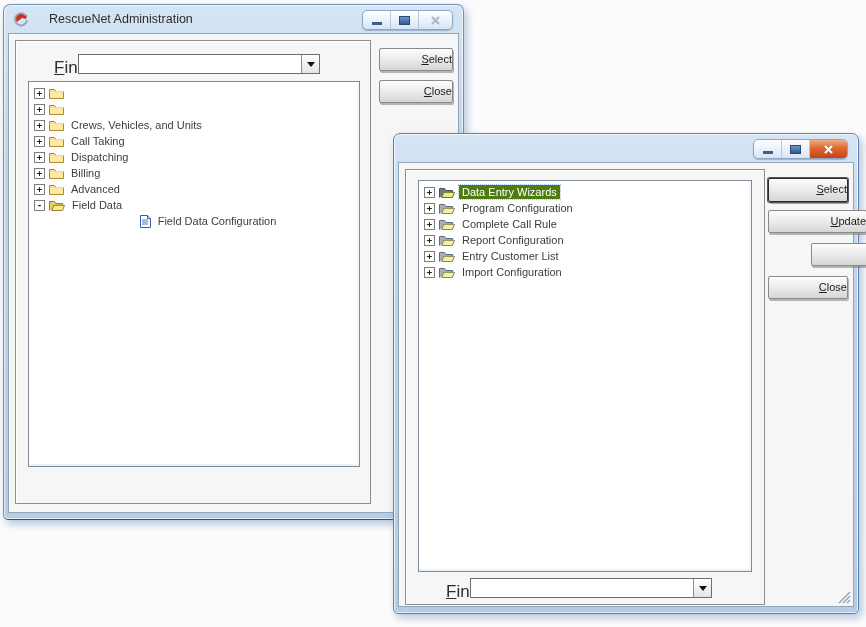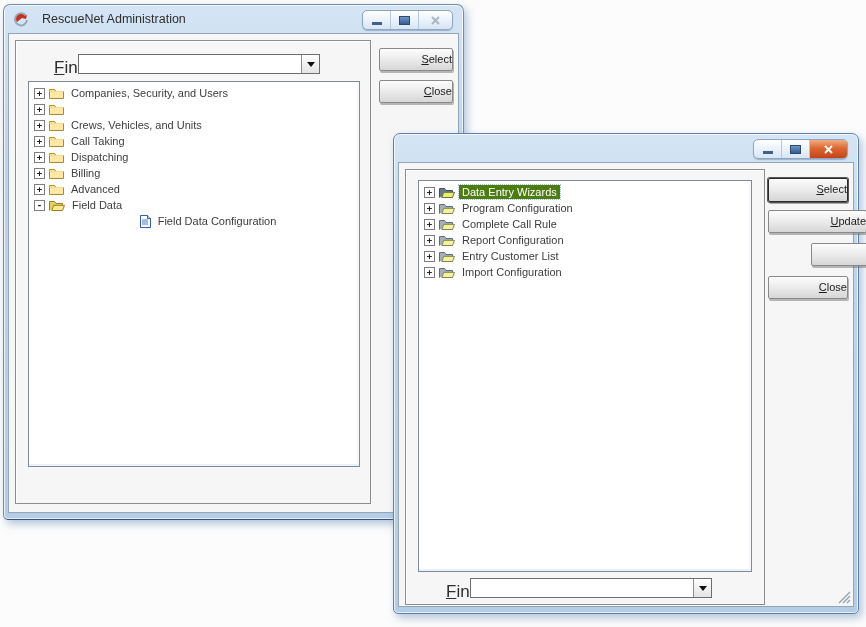--- a/index.html
+++ b/index.html
@@ -15,21 +15,21 @@
   .window{
     position:absolute;
     background:linear-gradient(#d5e5f5,#bed4ea 30%,#b5cce5);
     border:1px solid #6f8eb0;
     border-bottom-color:#35537a;
     border-radius:7px 7px 5px 5px;
     box-shadow:inset 0 0 0 1px rgba(255,255,255,.65), 3px 4px 8px rgba(120,150,190,.55);
   }
   .titlebar{
     position:absolute;left:0;top:0;right:0;height:27px;
-    display:flex;align-items:center;gap:13px;padding:0 9px;
+    display:flex;align-items:center;gap:20px;padding:0 9px;
     border-radius:7px 7px 0 0;
   }
   .title-text{font-size:12.5px;color:#2e2e2e;white-space:nowrap;}
   .caption{
     position:absolute;top:5px;right:10px;height:18px;display:flex;
     border:1px solid #8ea6c0;border-radius:5px;overflow:hidden;
     background:linear-gradient(#ffffff,#d7e5f4);
     box-shadow:0 1px 1px rgba(80,110,150,.4);
   }
   .capbtn{width:27px;display:flex;align-items:center;justify-content:center;border-left:1px solid #b7c8db;cursor:default;}
@@ -127,21 +127,20 @@
       <div class="treebox" style="left:12px;top:40px;width:330px;height:384px;">
         <div style="height:3px;"></div>
         <div class="trow">
           <span class="expand">+</span>
           <span class="ticon">
               <svg width="15" height="12" viewBox="0 0 15 12">
                 <path d="M.5 2.5h5l1.5 2h7.5v7H.5z" fill="#ffe9a2" stroke="#ab8a2d"></path>
                 <path d="M.5 4.5h14" stroke="#f7d984" fill="none"></path>
               </svg>
             </span>
-          <span class="tlabel">Companies, Security, and Users</span>
         </div>
         <div class="trow">
           <span class="expand">+</span>
           <span class="ticon">
               <svg width="15" height="12" viewBox="0 0 15 12">
                 <path d="M.5 2.5h5l1.5 2h7.5v7H.5z" fill="#ffe9a2" stroke="#ab8a2d"></path>
                 <path d="M.5 4.5h14" stroke="#f7d984" fill="none"></path>
               </svg>
             </span>
         </div>

